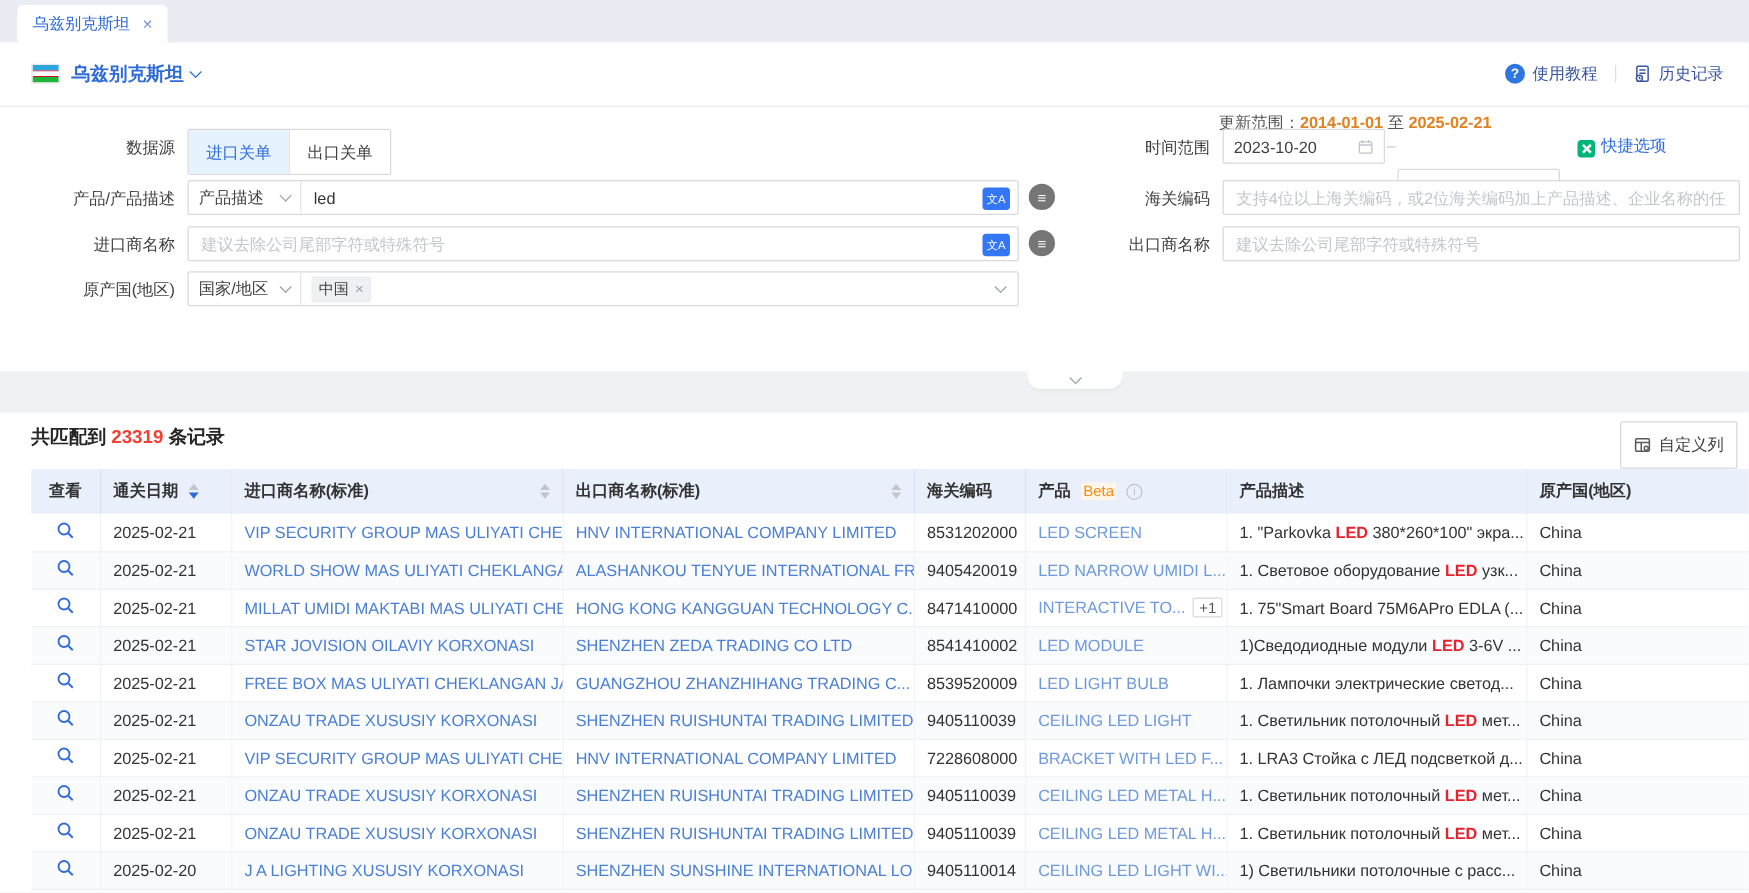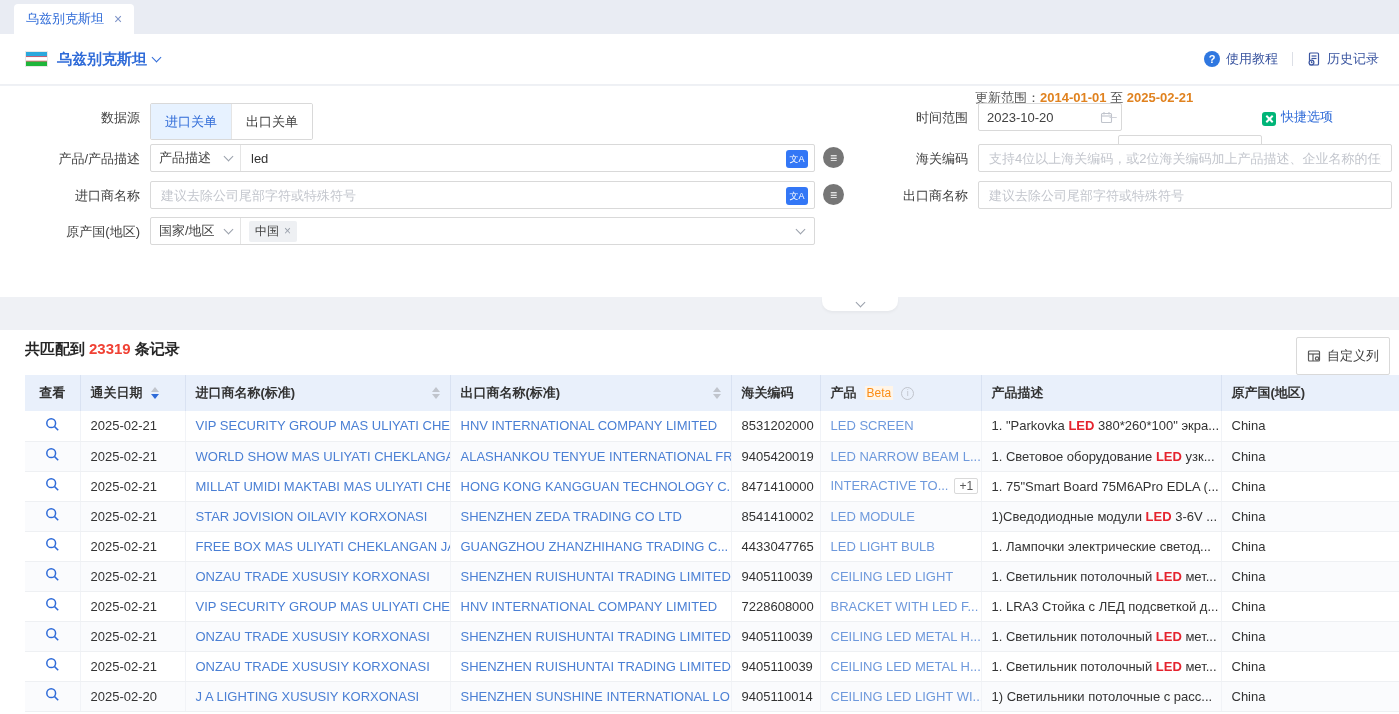--- a/index.html
+++ b/index.html
@@ -25,21 +25,21 @@
   .filter-panel{position:absolute;top:86px;left:0;right:0;height:211px;background:#fff;}
   .flabel{position:absolute;left:0;width:140px;text-align:right;color:#404040;font-size:13px;}
   .rlabel{position:absolute;left:845px;width:123px;text-align:right;color:#404040;font-size:13px;}
   .update-range{position:absolute;left:975px;top:3px;font-size:13px;color:#555;}
   .update-range b{color:#e0821f;}
   .toggle-group{position:absolute;left:150px;top:17px;height:37px;border:1px solid #d9d9d9;
     border-radius:2px;display:flex;overflow:hidden;background:#fff;}
   .tg-btn{padding:0 14px;font-size:13px;color:#404040;display:flex;align-items:center;cursor:pointer;background:#fff;}
   .tg-btn.active{background:#e7f2ff;color:#2f6bd8;}
   .tg-btn + .tg-btn{border-left:1px solid #e5e5e5;}
-  .date-input{position:absolute;top:17px;width:144px;height:28px;border:1px solid #d9d9d9;border-radius:2px;
+  .date-input{position:absolute;top:17px;width:130px;height:28px;border:1px solid #d9d9d9;border-radius:2px;
     display:flex;align-items:center;justify-content:space-between;padding:0 8px;font-size:13px;color:#404040;background:#fff;cursor:pointer;}
   .date-dash{position:absolute;left:1108px;top:23px;width:10px;text-align:center;color:#c9ccd4;font-size:13px;}
   .shortcut{position:absolute;left:1262px;top:22px;display:flex;align-items:flex-end;gap:5px;
     color:#2f6bd8;font-size:13px;cursor:pointer;}
   .input-group{position:absolute;left:150px;width:665px;height:28px;border:1px solid #d9d9d9;
     border-radius:2px;display:flex;align-items:center;background:#fff;}
   .ig-select{width:90px;height:100%;padding:0 8px;display:flex;justify-content:space-between;align-items:center;
     border-right:1px solid #e5e5e5;color:#404040;font-size:13px;cursor:pointer;}
   .ig-input{flex:1;height:100%;border:0;outline:0;padding:0 32px 0 10px;font-size:13px;color:#333;min-width:0;background:transparent;}
   .ig-input::placeholder{color:#c3c6cd;}
@@ -324,21 +324,21 @@
                 <circle cx="6.2" cy="6.2" r="4.4"></circle>
                 <line x1="9.6" y1="9.6" x2="13.2" y2="13.2"></line>
               </svg>
       </span>
     </td>
     <td>2025-02-21</td>
     <td><span class="lnk">WORLD SHOW MAS ULIYATI CHEKLANGAN...</span></td>
     <td><span class="lnk">ALASHANKOU TENYUE INTERNATIONAL FR...</span></td>
     <td>9405420019</td>
     <td>
-      <span class="plnk">LED NARROW BEAM L...</span>
+      <span class="plnk">LED NARROW UMIDI L...</span>
     </td>
     <td>
       <span>1. Световое оборудование </span><span class="led">LED</span><span> узк...</span>
     </td>
     <td>China</td>
   </tr>
 
   <tr>
     <td class="c-view">
       <span style="display:inline-block;cursor:pointer;">
@@ -388,21 +388,21 @@
       <span style="display:inline-block;cursor:pointer;">
         <svg width="15" height="15" viewBox="0 0 15 15" fill="none" stroke="#2f6bd8" stroke-width="1.5">
                 <circle cx="6.2" cy="6.2" r="4.4"></circle>
                 <line x1="9.6" y1="9.6" x2="13.2" y2="13.2"></line>
               </svg>
       </span>
     </td>
     <td>2025-02-21</td>
     <td><span class="lnk">FREE BOX MAS ULIYATI CHEKLANGAN JAMI...</span></td>
     <td><span class="lnk">GUANGZHOU ZHANZHIHANG TRADING C...</span></td>
-    <td>4433047765</td>
+    <td>8539520009</td>
     <td>
       <span class="plnk">LED LIGHT BULB</span>
     </td>
     <td>
       <span>1. Лампочки электрические светод...</span><span class="led"></span><span></span>
     </td>
     <td>China</td>
   </tr>
 
   <tr>

